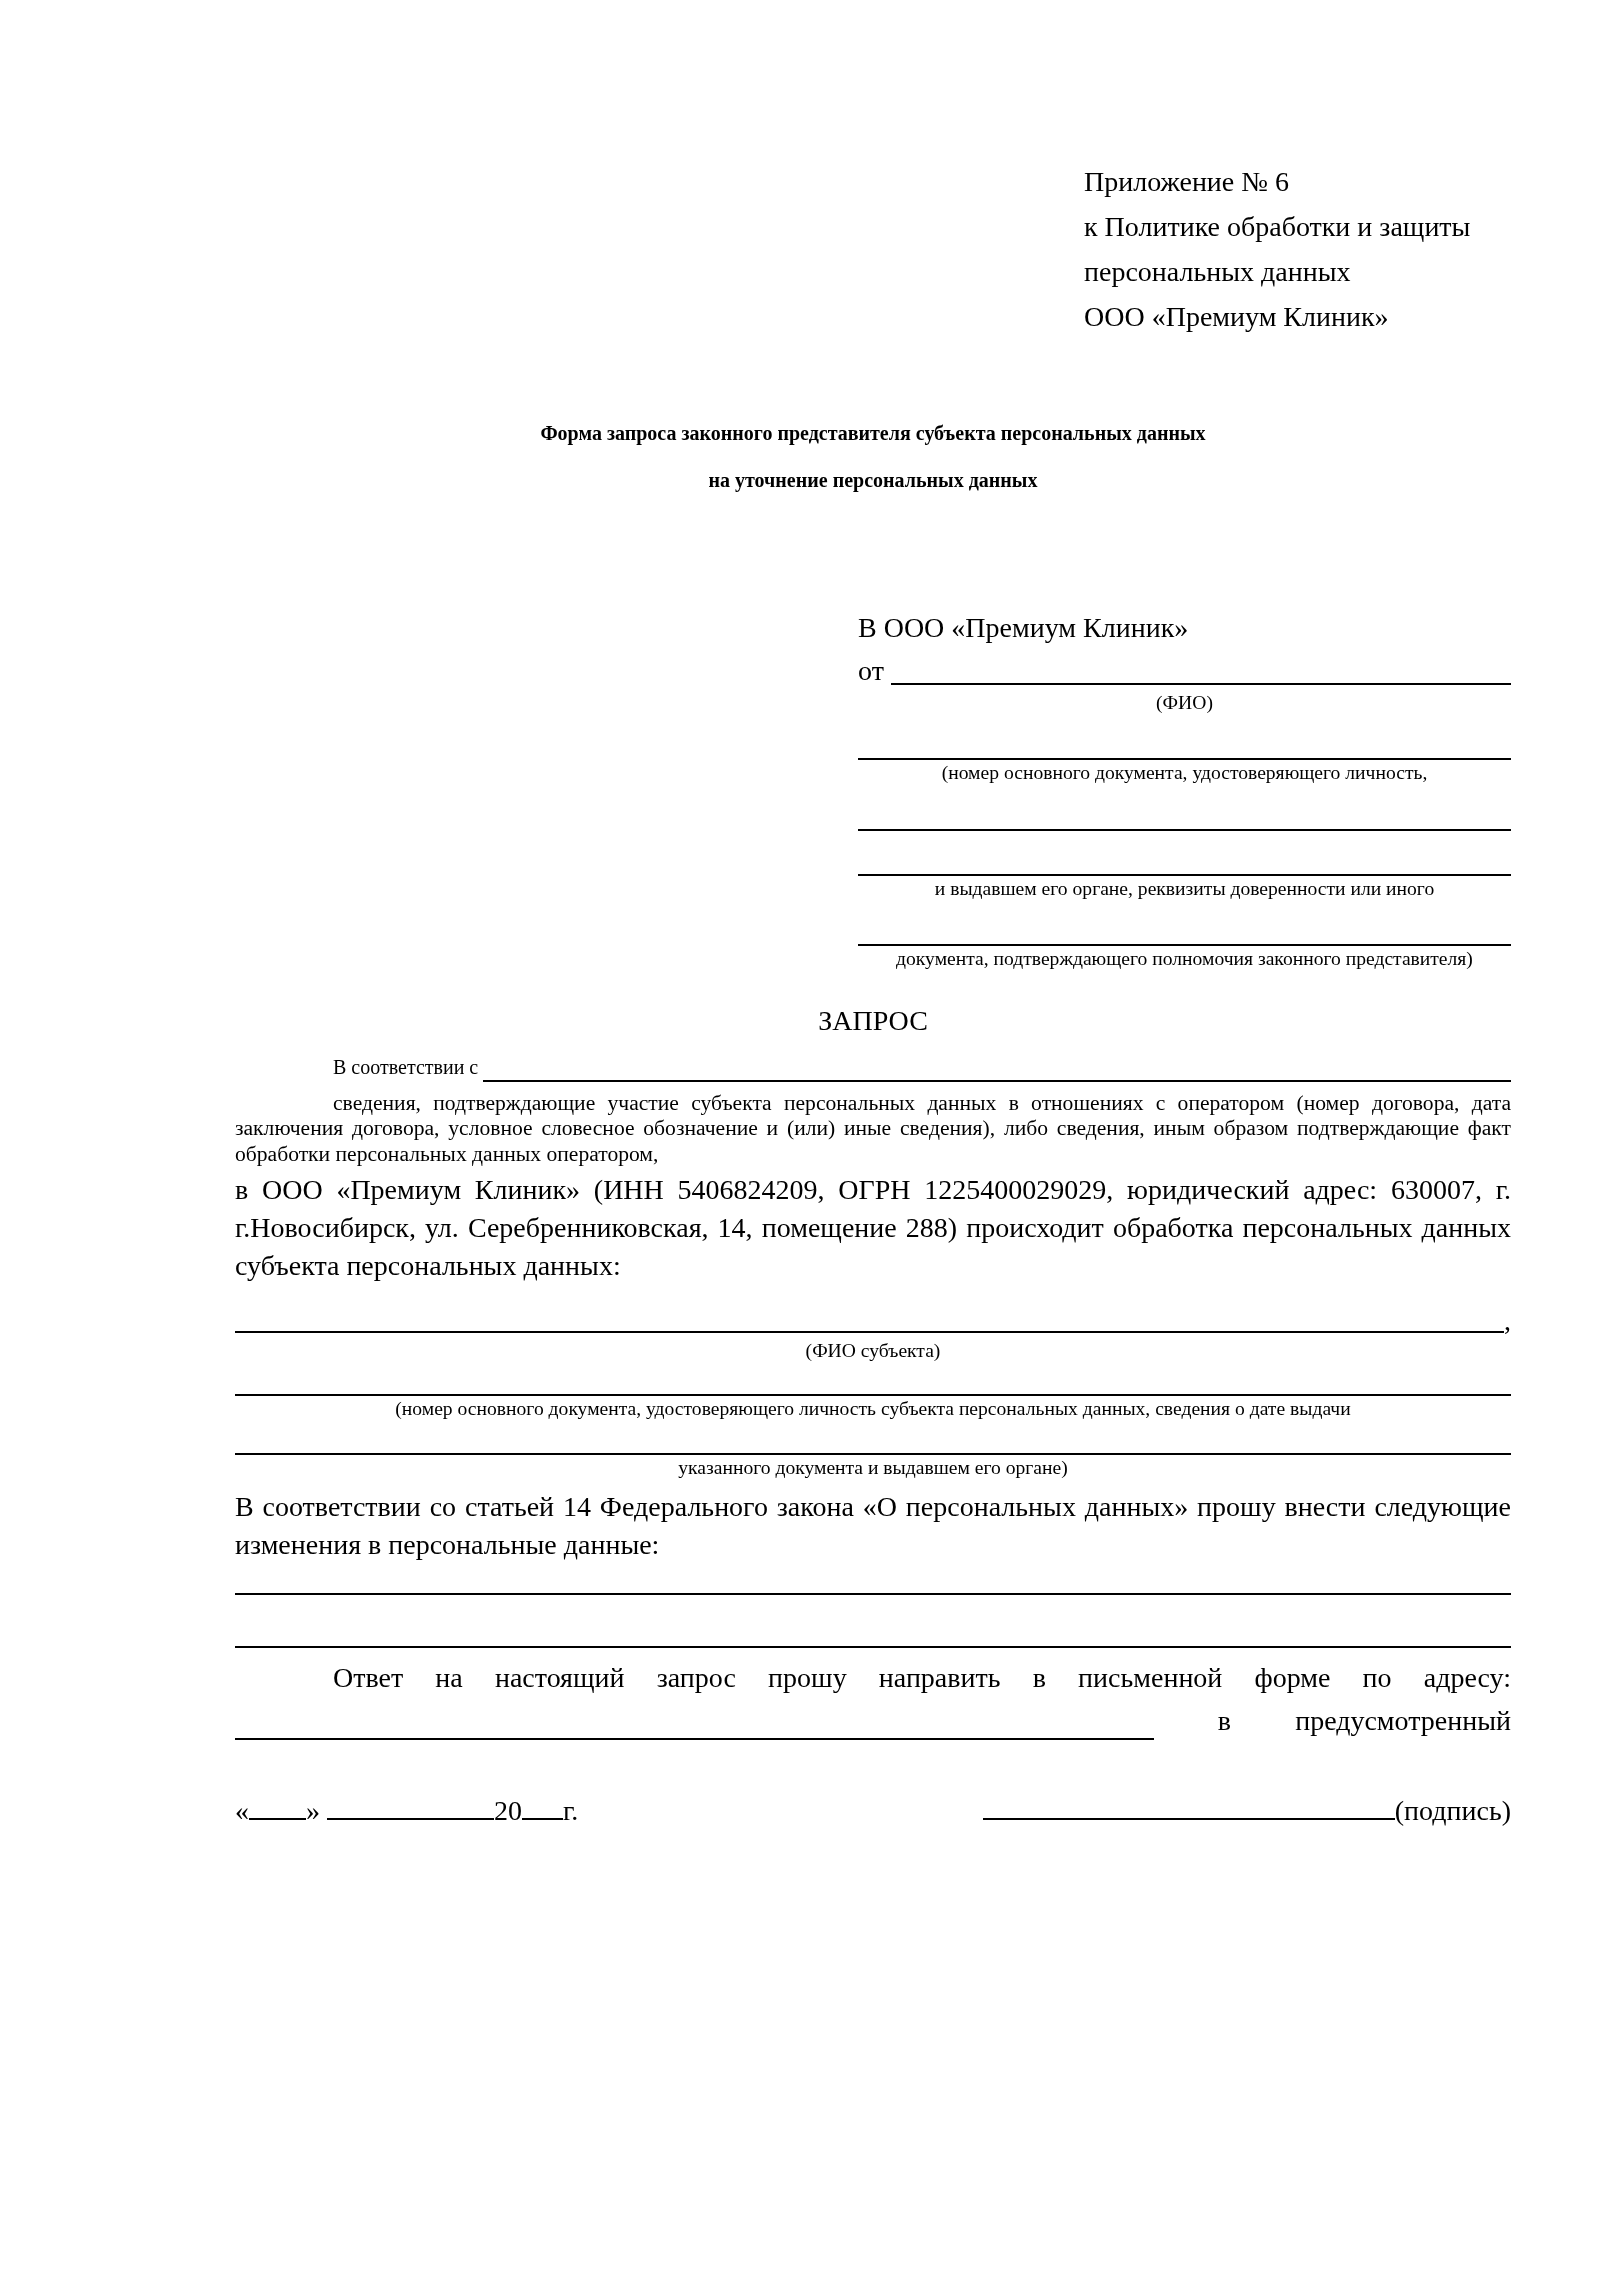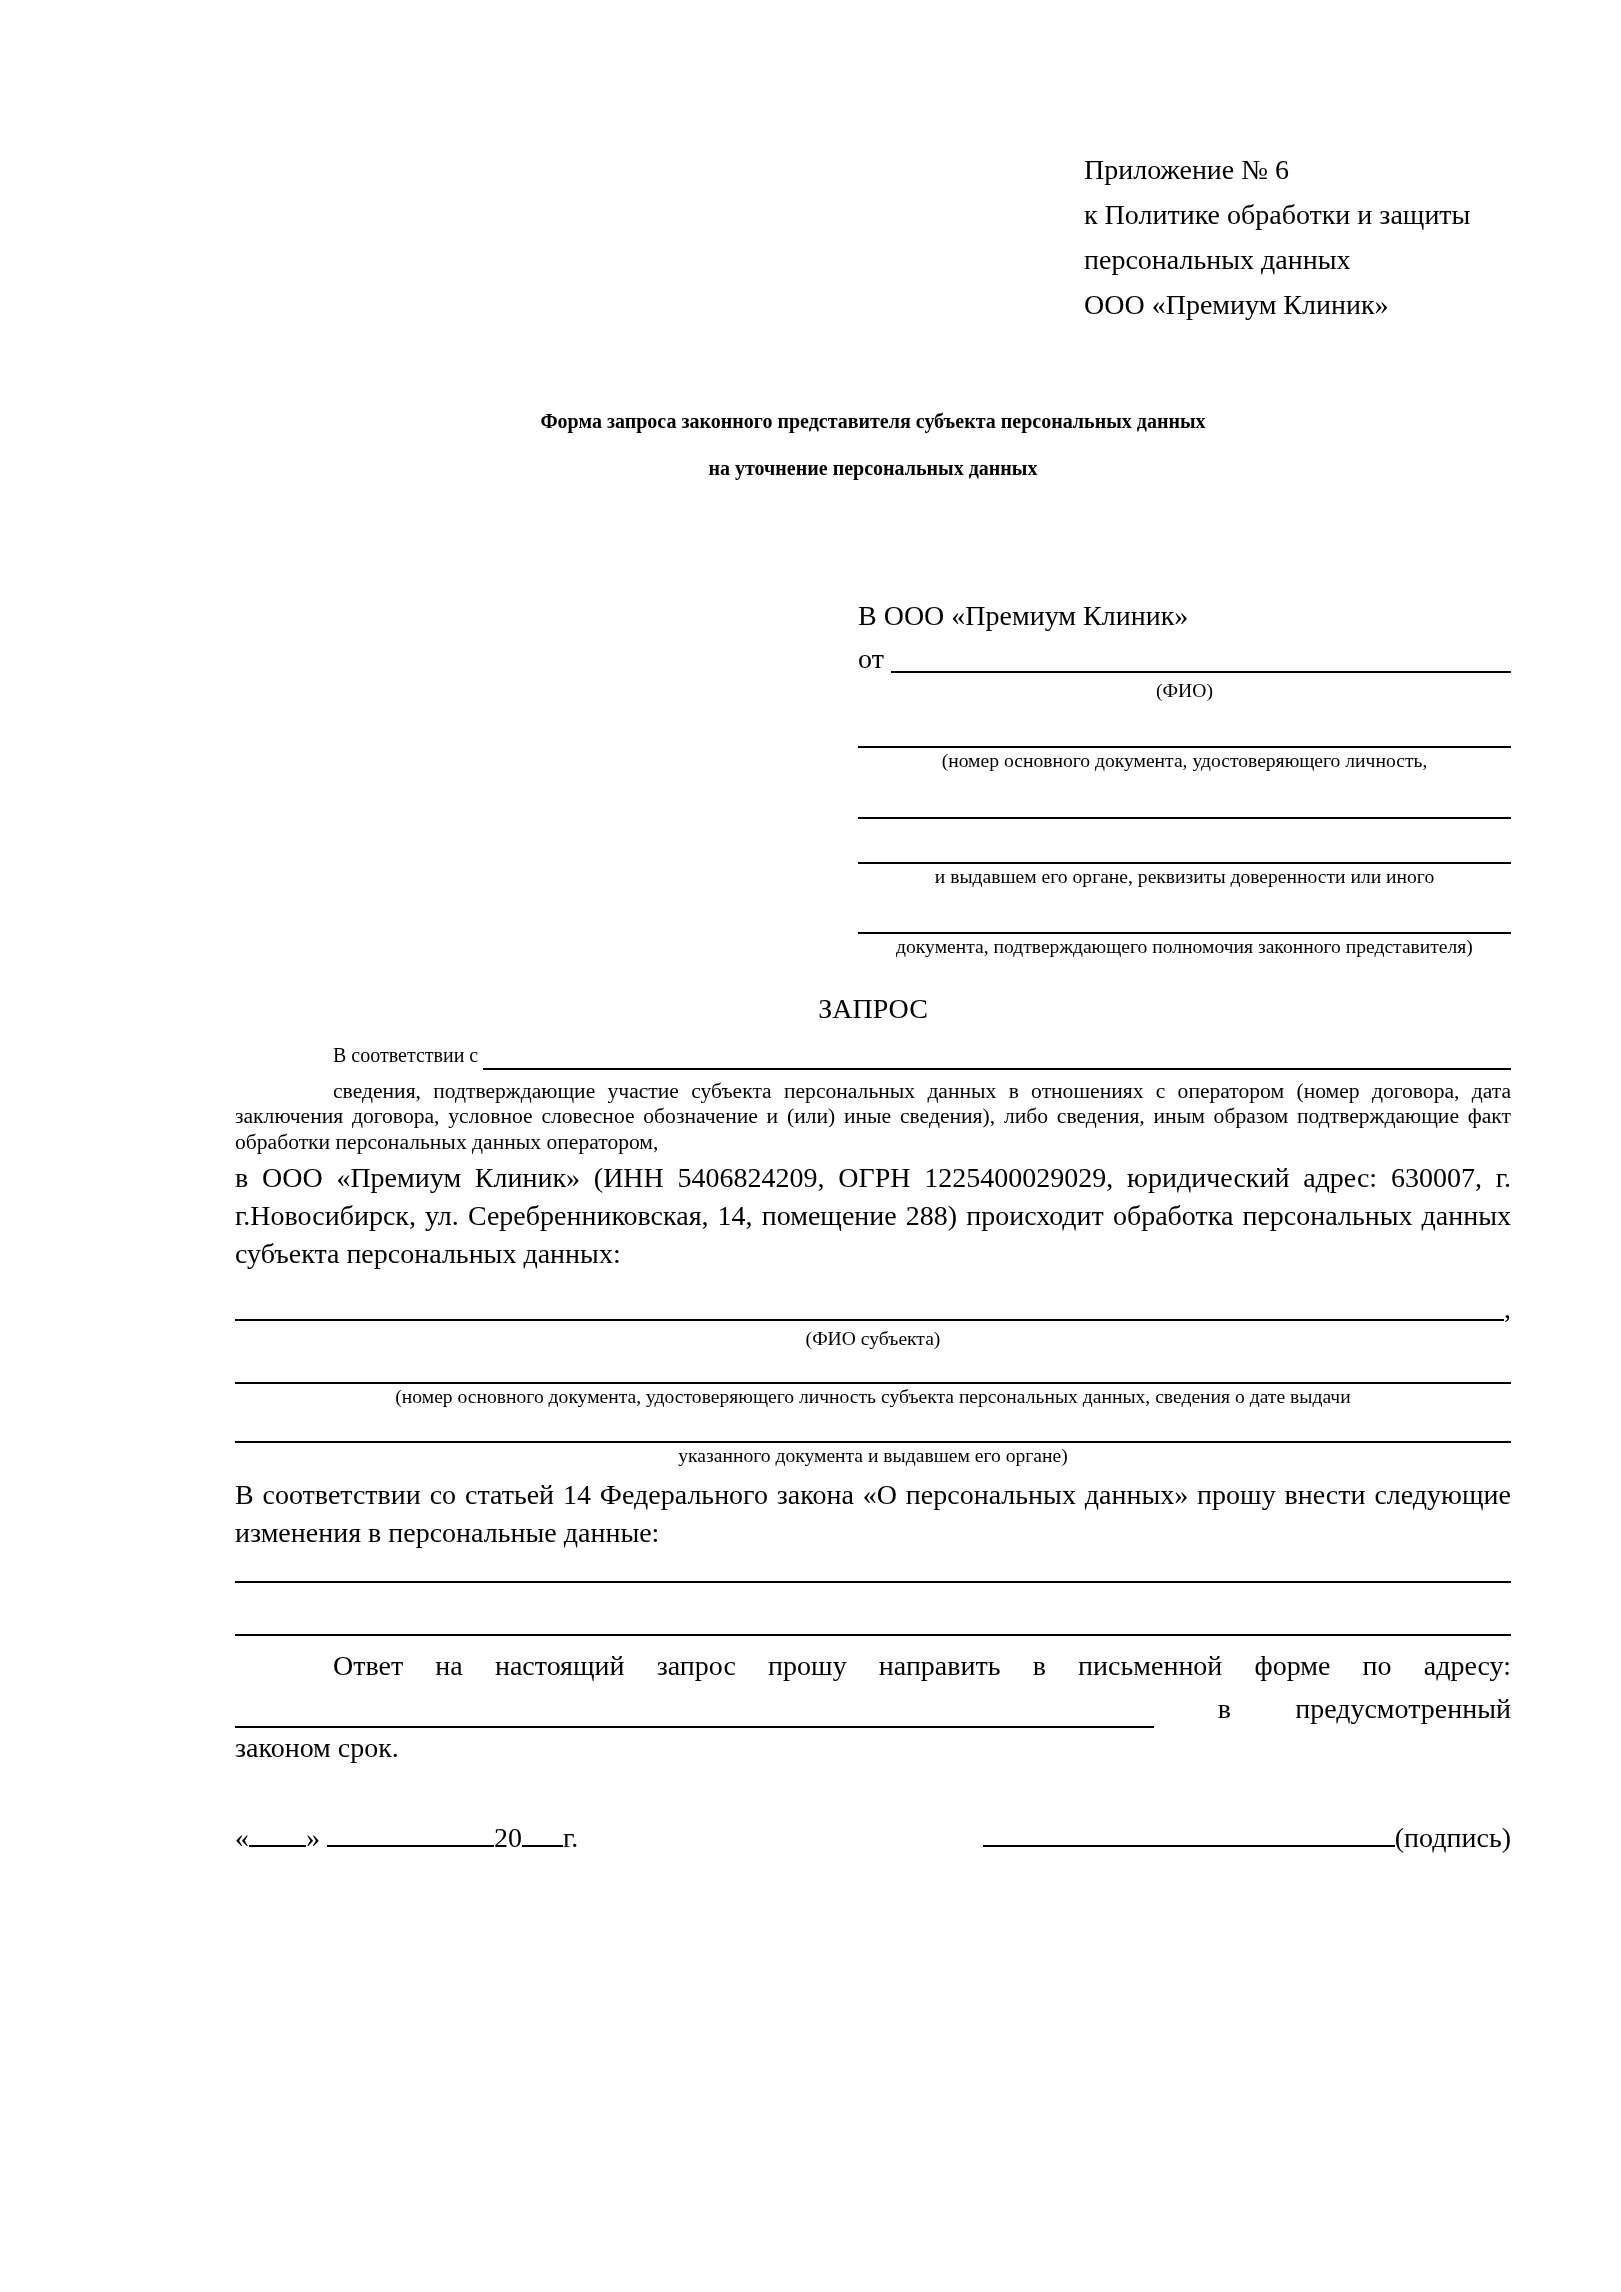--- a/index.html
+++ b/index.html
@@ -3,21 +3,21 @@
 <meta charset="utf-8">
 <style>
   html,body{margin:0;padding:0;background:#ffffff;}
   .page{
     position:relative;
     width:1621px;height:2293px;
     background:#ffffff;color:#000;
     font-family:"Liberation Serif","DejaVu Serif",serif;
     overflow:hidden;
   }
-  .content{position:absolute;left:235px;right:110px;top:0;}
+  .content{position:absolute;left:235px;right:110px;top:12px;}
   
   .header-right{margin-top:147px;margin-left:849px;font-size:28px;line-height:45px;}
   
   .title{margin-top:71px;text-align:center;font-weight:bold;font-size:20px;line-height:47px;}
   
   .addressee{margin-top:104px;margin-left:623px;font-size:28px;}
   .addr-to{line-height:39px;}
   .addr-from{display:flex;margin-top:3.9px;line-height:39px;}
   .uline{flex:1;border-bottom:2.9px solid #000;margin-bottom:4.9px;}
   .caption{font-size:19.6px;line-height:25.5px;text-align:center;}
@@ -120,21 +120,20 @@
 
     <div class="big-blank"></div>
     <div class="big-blank"></div>
 
     <div class="answer-first">Ответ на настоящий запрос прошу направить в письменной форме по адресу:</div>
     <div class="answer-second">
       <span class="addr-blank"></span>
       <span>в</span>
       <span>предусмотренный</span>
     </div>
-    <div class="answer-closing">законом срок.</div>
 
     <div class="footer-row">
       <div>
         <span>«</span><span class="seg seg-day"></span><span>»</span>
         <span class="seg seg-month"></span><span>20</span><span class="seg seg-year"></span><span>г.</span>
       </div>
       <div>
         <span class="seg seg-sign"></span><span>(подпись)</span>
       </div>
     </div>

